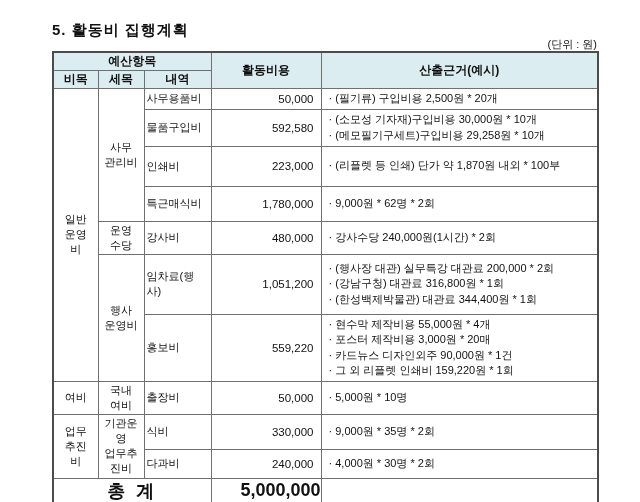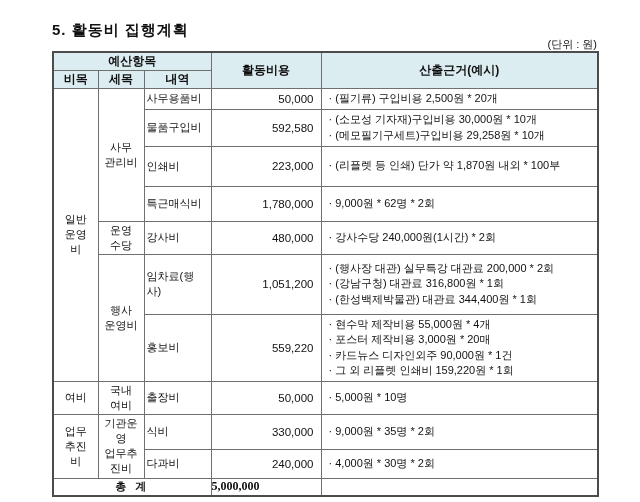--- a/index.html
+++ b/index.html
@@ -40,24 +40,24 @@
     text-align:center; white-space:pre-line; line-height:15px;
     padding:1px 1px;
   }
   td.item { text-align:left; padding:1px 2px; }
   td.cost { text-align:right; padding-right:7px; font-size:11.5px; }
   td.basis {
     text-align:justify; white-space:pre-line; word-break:keep-all;
     padding:2px 7px; line-height:15.5px;
   }
   td.total-label {
-    text-align:center; font-weight:bold; font-size:11px; letter-spacing:3px;
+    text-align:center; font-weight:bold; font-size:18px; letter-spacing:3px;
   }
   td.total-amt {
-    text-align:left; font-weight:bold; font-size:12px; padding-right:0;font-family:Liberation Serif, serif;
+    text-align:right; font-weight:bold; font-size:18px; padding-right:0;
   }
 </style>
 </head>
 <body>
 
 <div class="title">5. 활동비 집행계획</div>
 <div class="unit-note">(단위 : 원)</div>
 
 <table class="budget">
   <colgroup>

